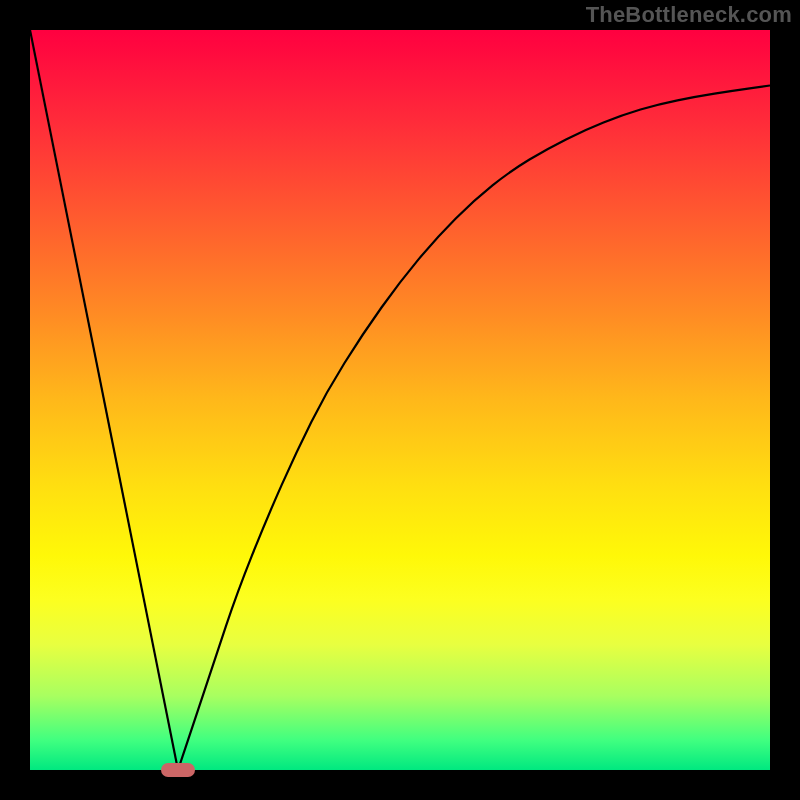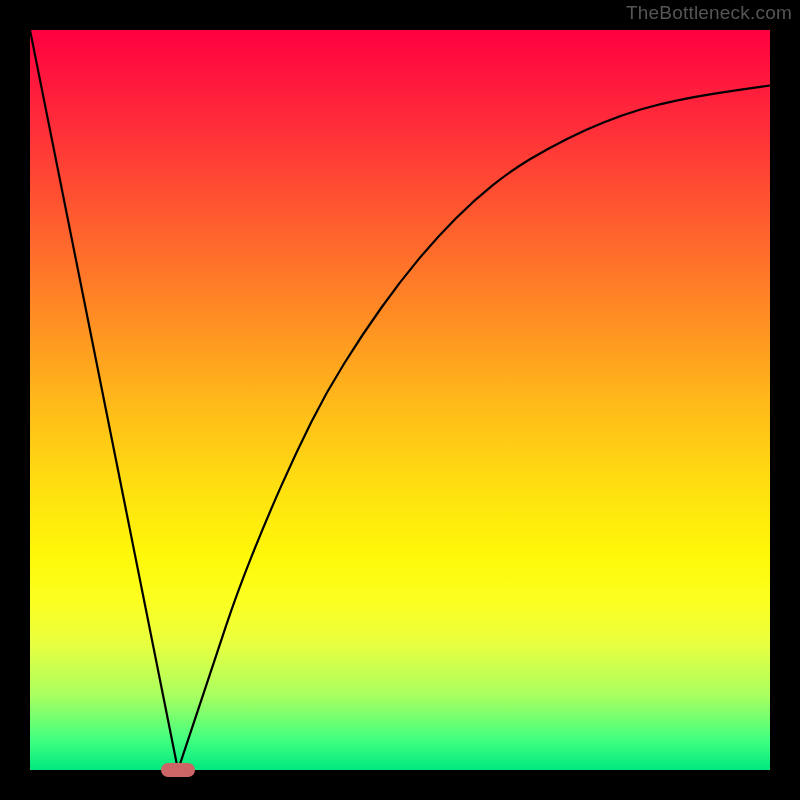--- a/index.html
+++ b/index.html
@@ -37,22 +37,22 @@
       #a8ff60 90%,
       #40ff80 96%,
       #00e880 100%
     );
   }
   .watermark {
     position: absolute;
     top: 2px;
     right: 8px;
     color: #555;
-    font-size: 19px;
-    font-weight: 400;
+    font-size: 22px;
+    font-weight: 700;
     letter-spacing: 0.2px;
     z-index: 10;
   }
   svg.curve {
     position: absolute;
     left: 0;
     top: 0;
     width: 740px;
     height: 740px;
   }

